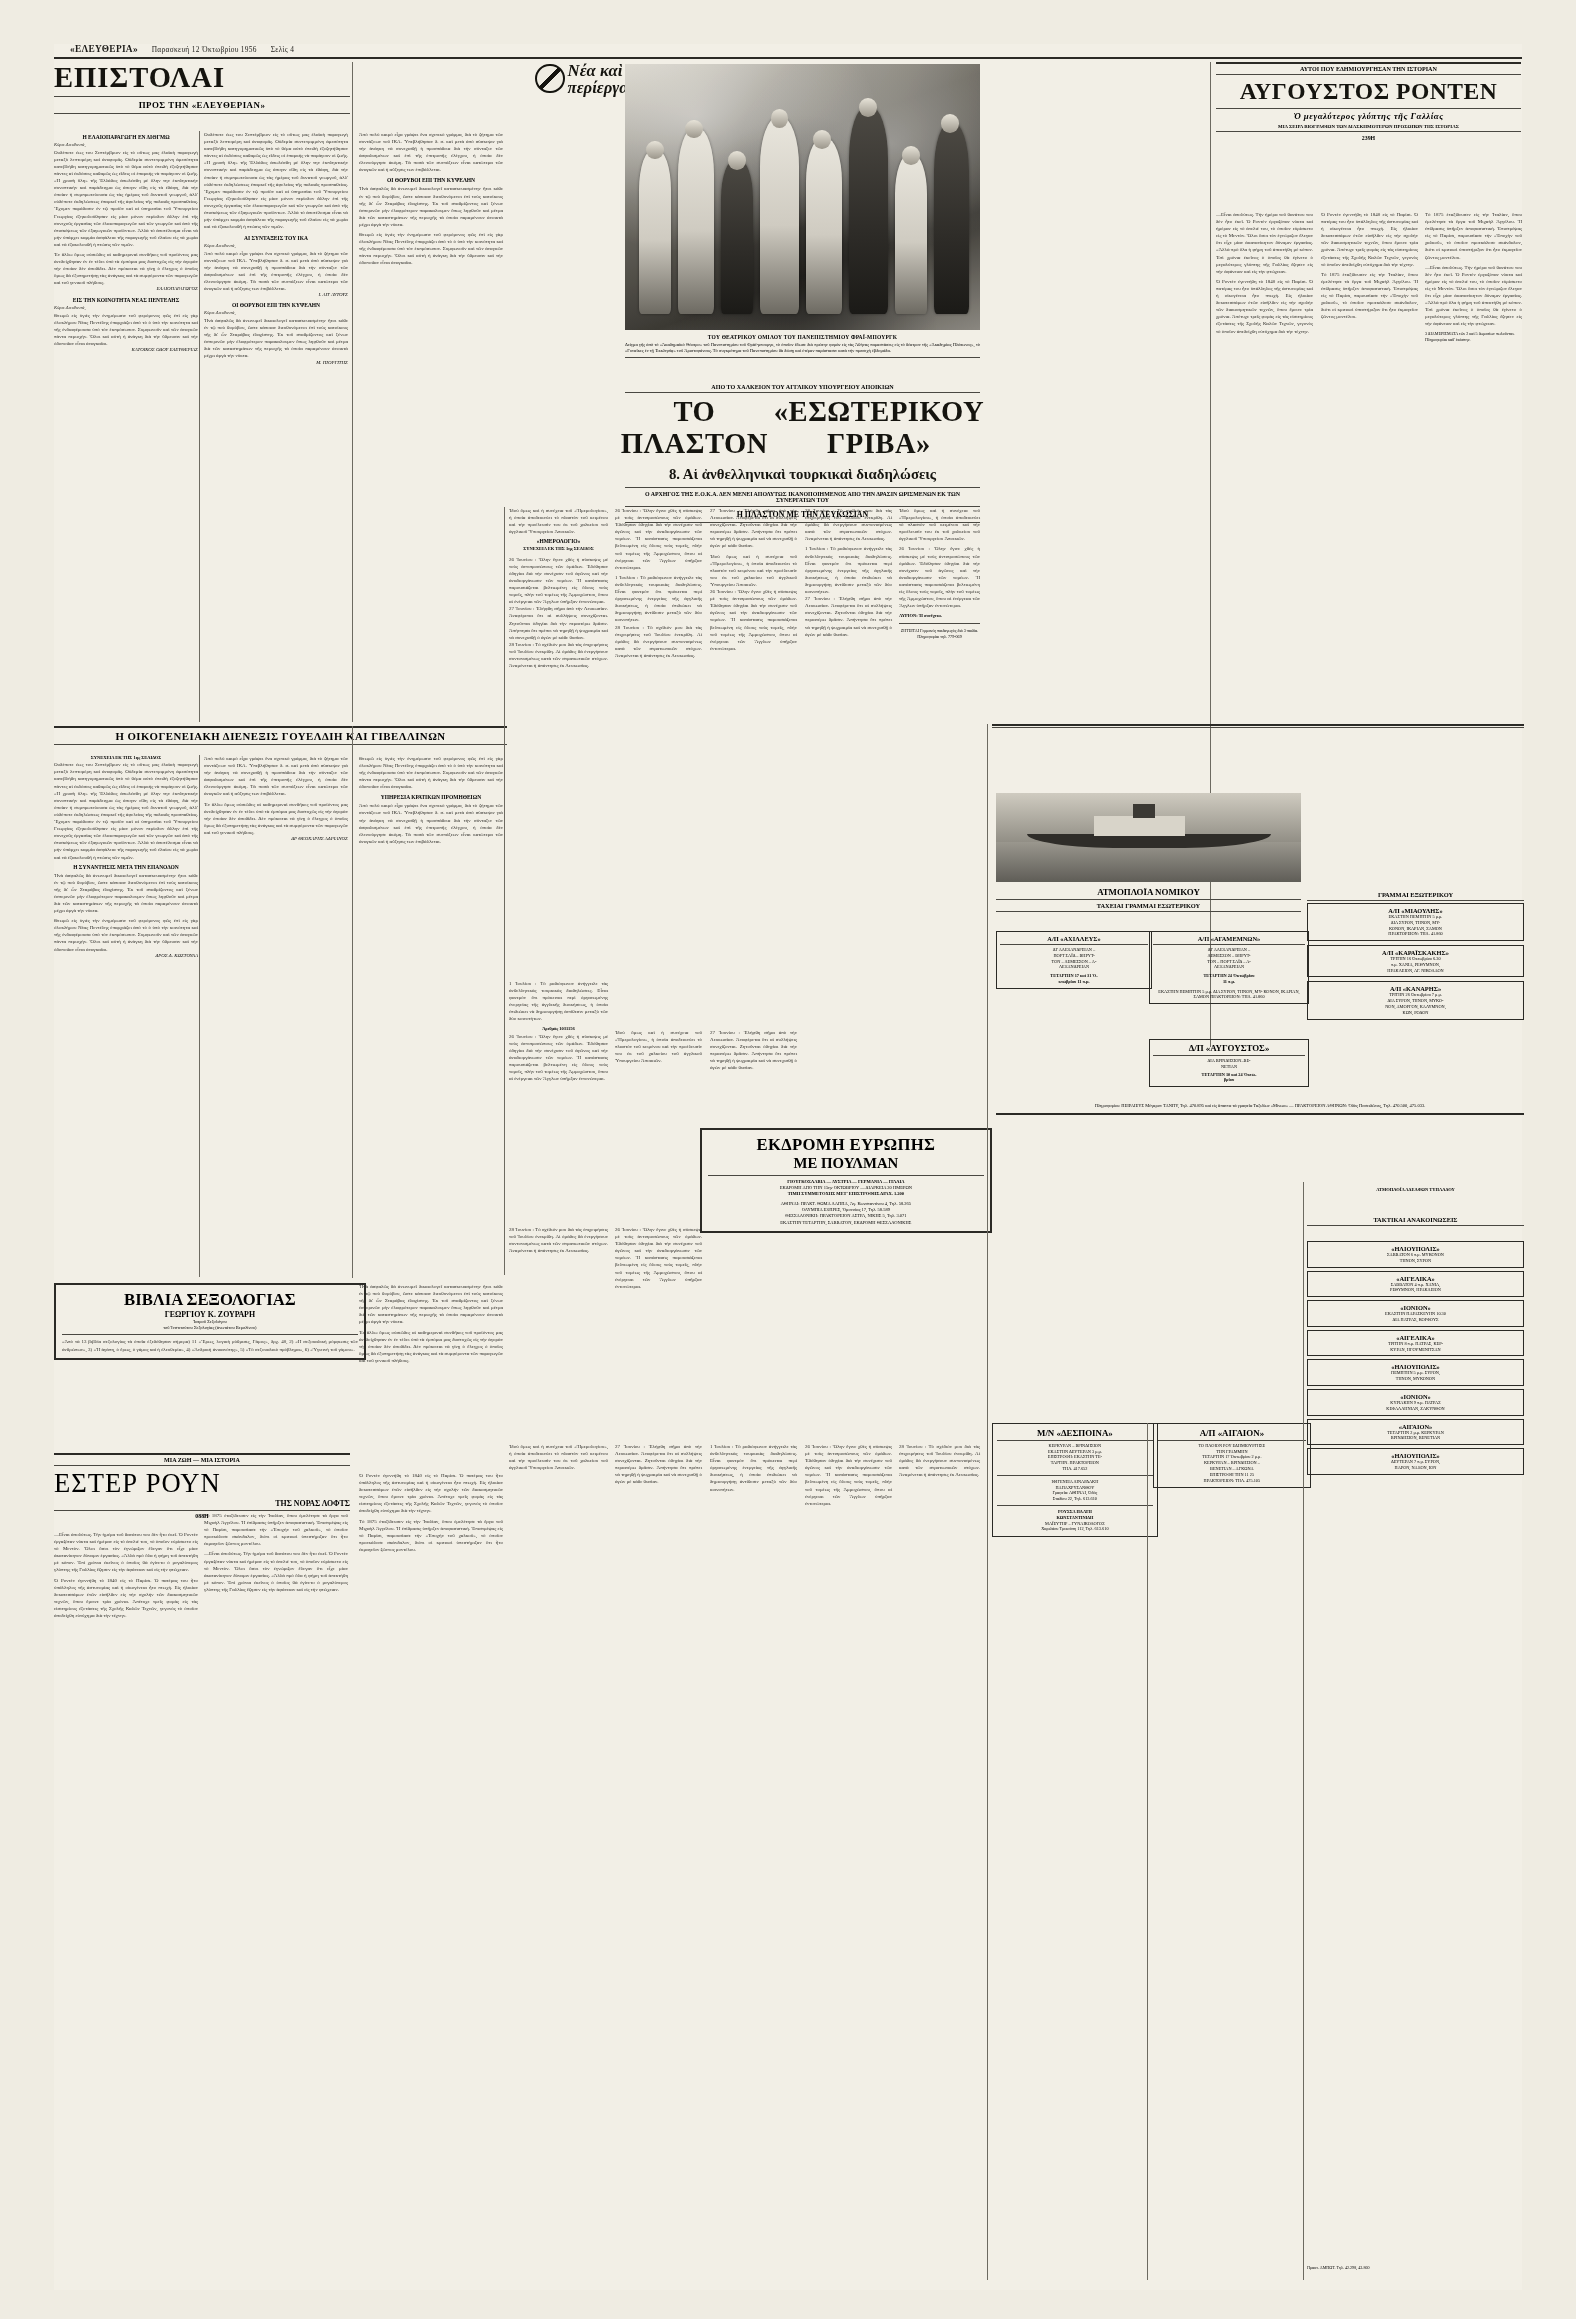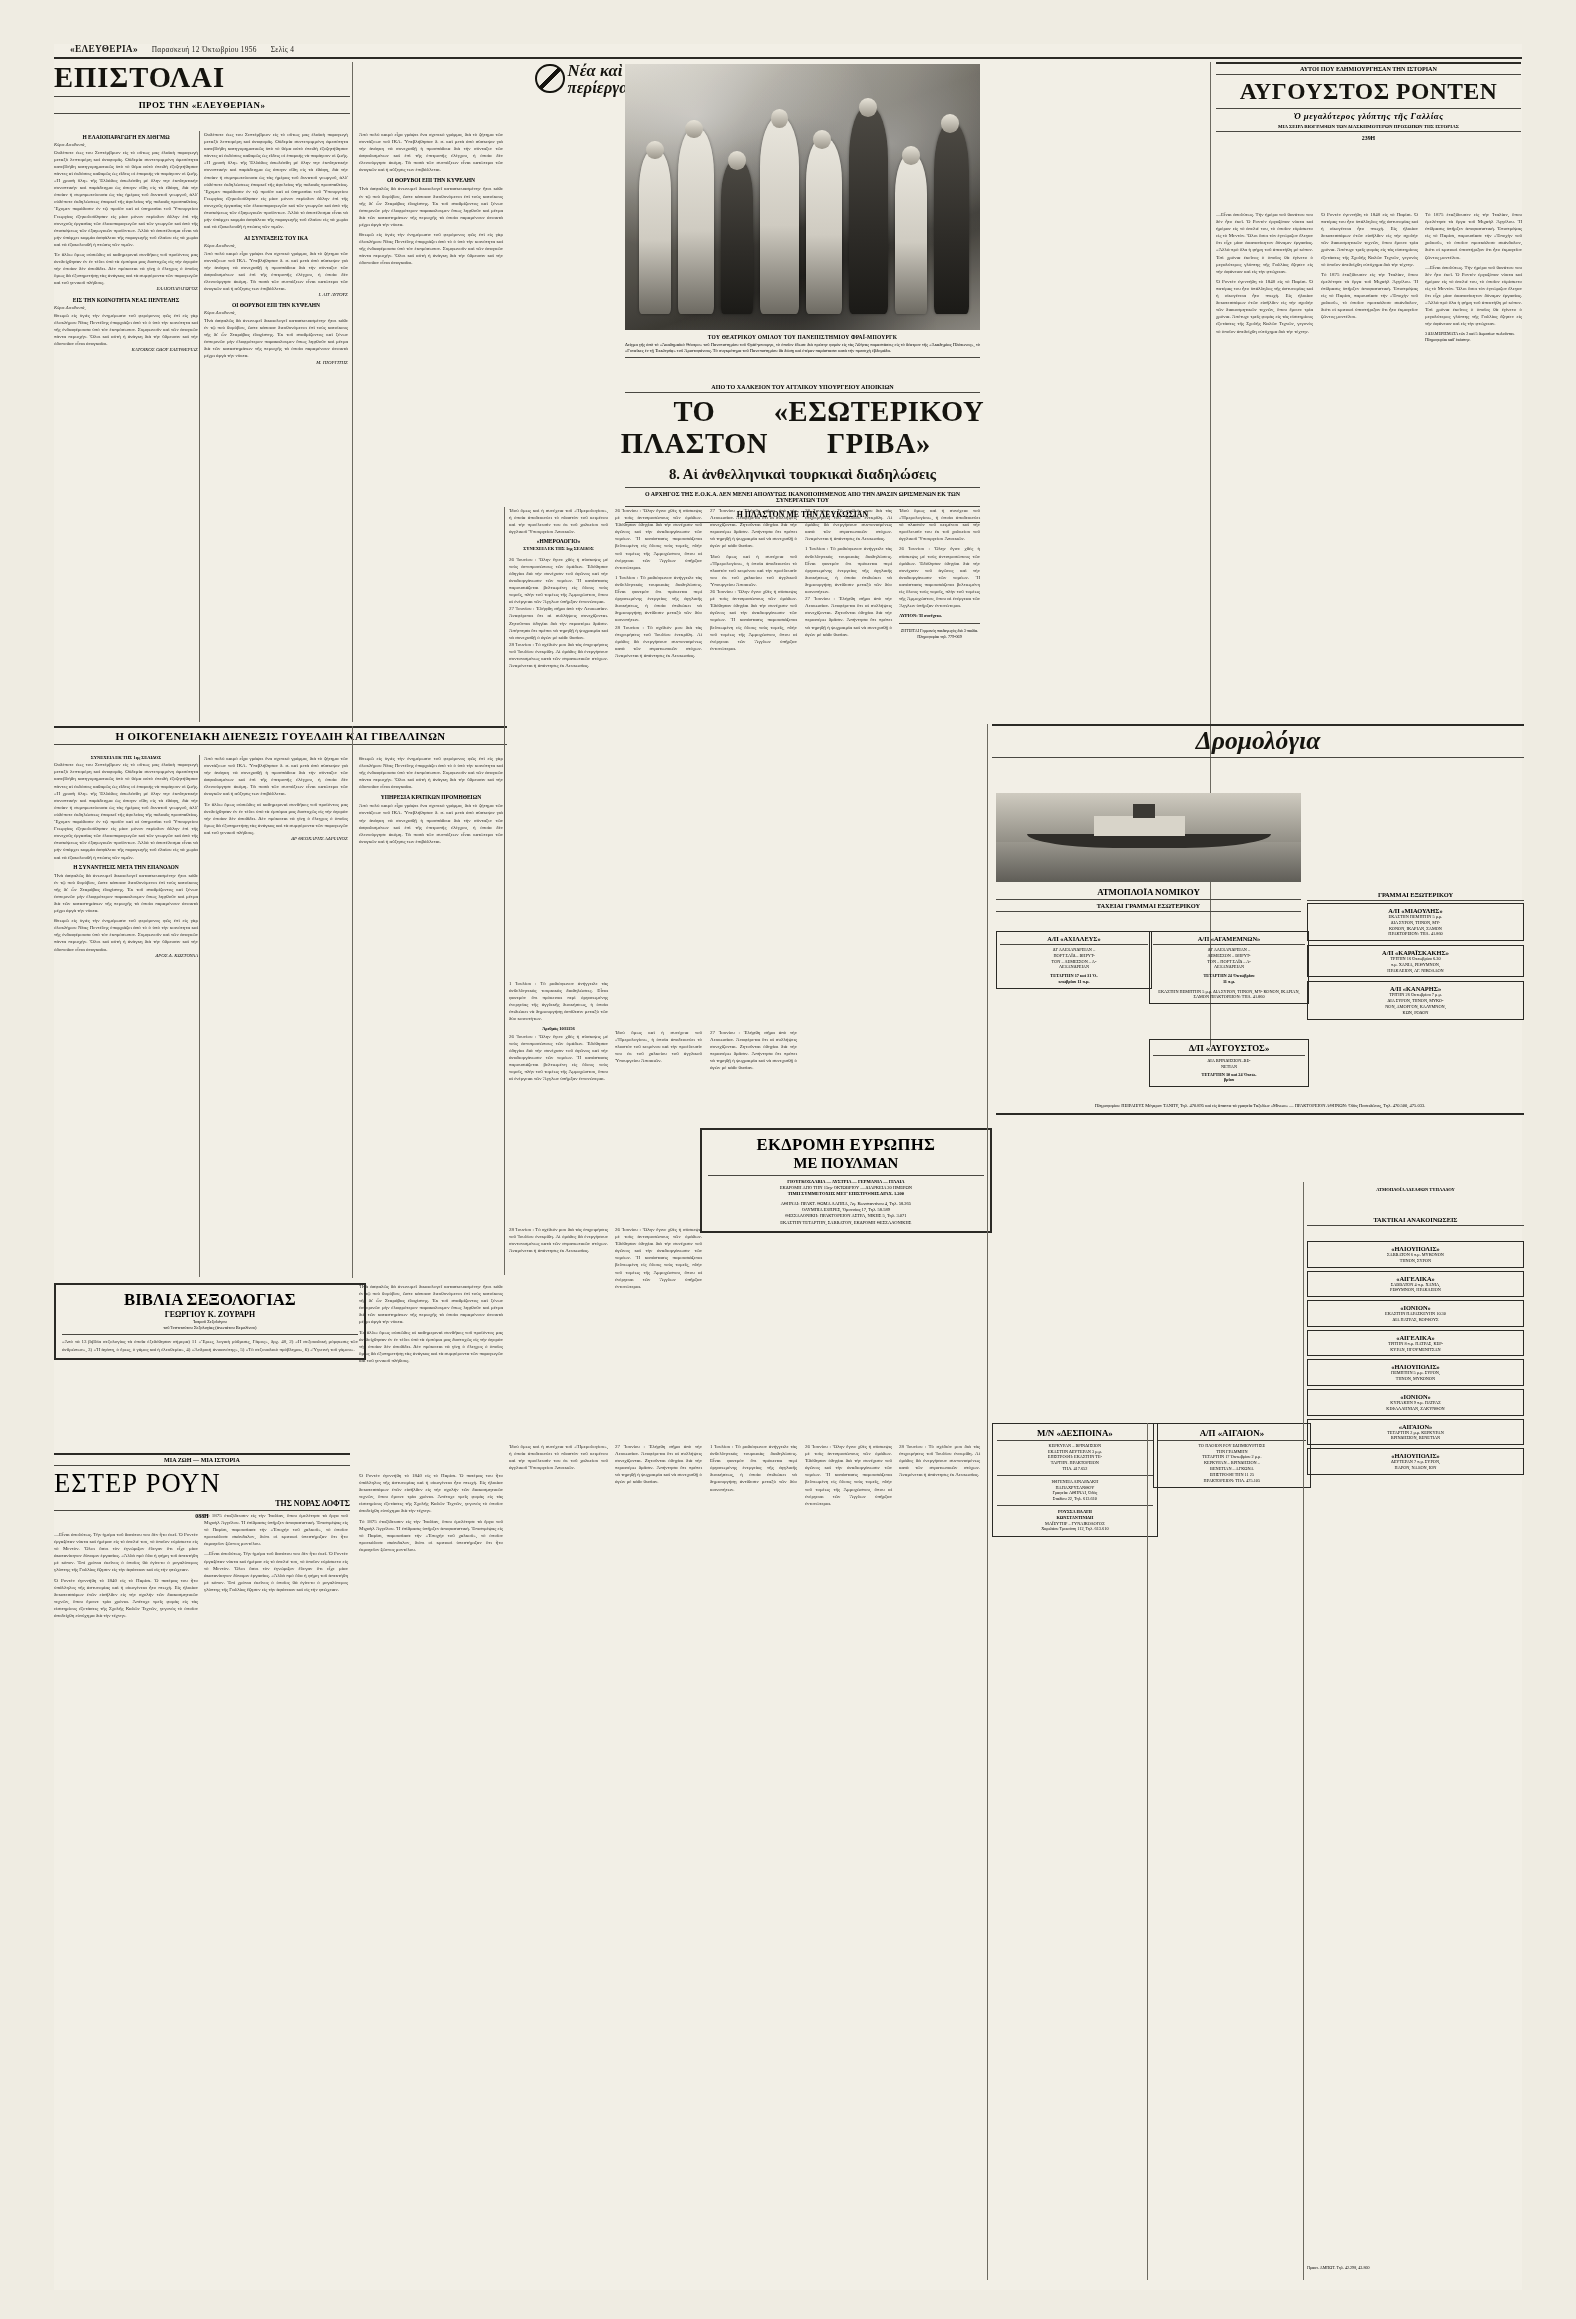--- a/index.html
+++ b/index.html
@@ -328,21 +328,20 @@
 
   <div class="col" style="left:561px;top:985px;width:87px;">
     <div class="col-text">Ἰδοὺ ὅμως καὶ ἡ συνέχεια τοῦ «Ἡμερολογίου», ἡ ὁποία ἀποδεικνύει τὸ πλαστὸν τοῦ κειμένου καὶ τὴν προέλευσίν του ἐκ τοῦ χαλκείου τοῦ ἀγγλικοῦ Ὑπουργείου Ἀποικιῶν.</div>
   </div>
   <div class="col" style="left:656px;top:985px;width:87px;">
     <div class="col-text">27 Ἰουνίου : Ἐλήφθη σῆμα ἀπὸ τὴν Λευκωσίαν. Ἀναφέρεται ὅτι αἱ συλλήψεις συνεχίζονται. Ζητοῦνται ὁδηγίαι διὰ τὴν περαιτέρω δρᾶσιν. Ἀπήντησα ὅτι πρέπει νὰ τηρηθῇ ἡ ψυχραιμία καὶ νὰ συνεχισθῇ ὁ ἀγὼν μὲ κάθε θυσίαν.</div>
   </div>
 
   <div class="col" style="left:938px;top:680px;width:532px;">
     <div class="rule-thick"></div>
-    <div class="dromologia">Δρομολόγια</div>
     <div class="rule-thin" style="margin:1px 0 3px"></div>
   </div>
 
   <div class="col ship" style="left:942px;top:749px;width:305px;height:89px;">
     <div class="sky"></div>
         <div class="sea"></div>
         <div class="hull"></div>
     <div class="sup"></div>
         <div class="fun"></div>
   </div>

